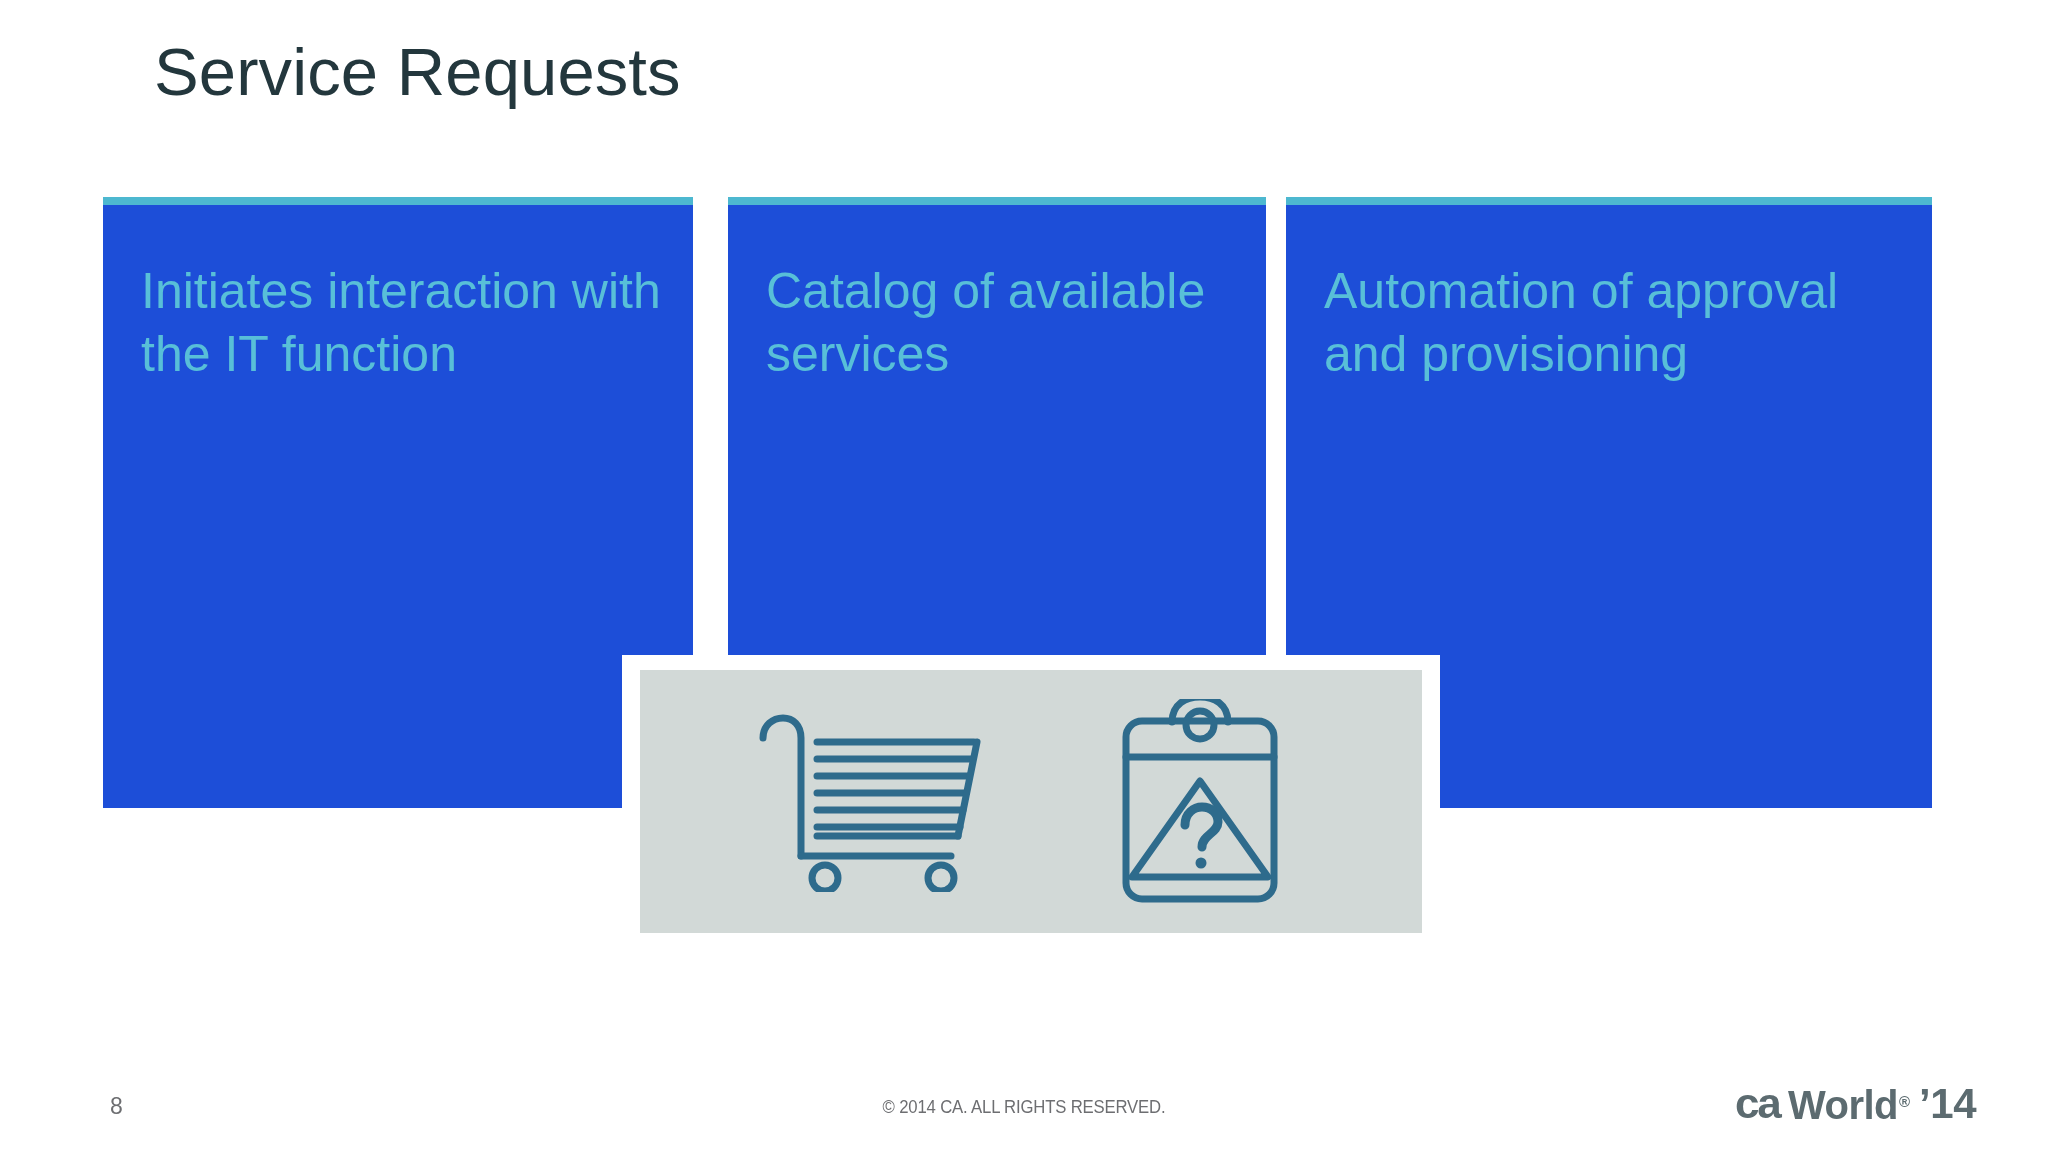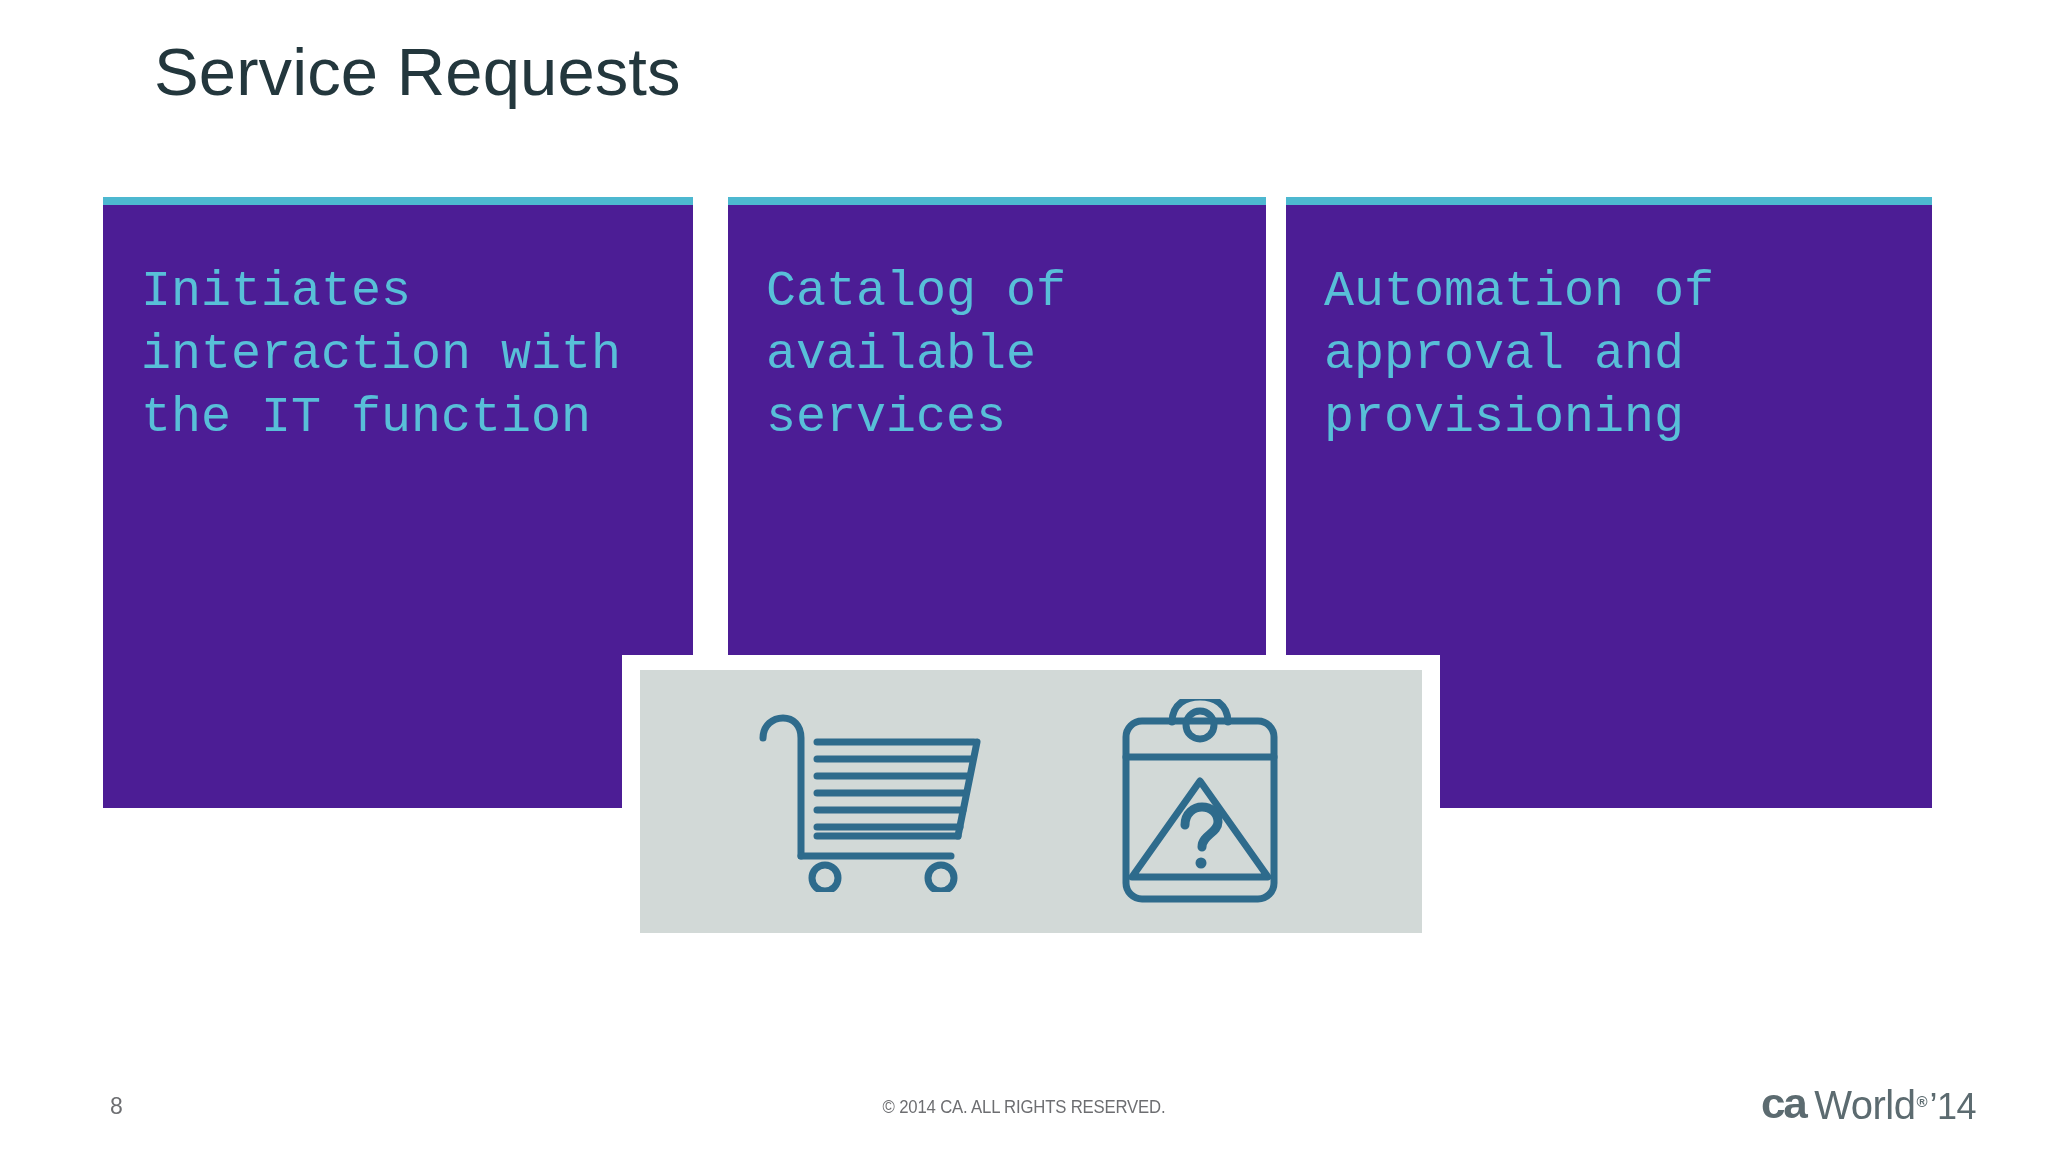--- a/index.html
+++ b/index.html
@@ -35,23 +35,22 @@
     letter-spacing: 0.1px;
     white-space: nowrap;
     margin-left: 36px;
   }
 
   
   .panel {
     position: absolute;
     top: 205px;
     height: 603px;
-    background: #4c1d95;
+    background: #1d4ed8;
     box-sizing: border-box;
-    font-family: Liberation Mono, monospace;
   }
   .panel-accent {
     position: absolute;
     left: 0;
     top: -8px;
     width: 100%;
     height: 8px;
     background: #4db8d0;
   }
   .panel-text {
@@ -138,35 +137,35 @@
   }
   #logo-ca {
     font-size: 42px;
     font-weight: bold;
     letter-spacing: -2px;
     transform: scaleX(1.05);
     transform-origin: left baseline;
   }
   #logo-world {
     font-size: 40px;
-    font-weight: normal;
+    font-weight: bold;
     margin-left: 9px;
     letter-spacing: -0.5px;
   }
   #logo-reg {
     font-size: 15px;
     font-weight: bold;
     position: relative;
     top: -18px;
     margin-left: 1px;
   }
   #logo-year {
-    font-size: 36px;
-    font-weight: normal;
-    margin-left: 2px;
+    font-size: 42px;
+    font-weight: bold;
+    margin-left: 9px;
     letter-spacing: -0.5px;
   }
 </style>
 </head>
 <body>
 
 <div id="slide">
 
   <div id="slide-title">Service Requests</div>
 

